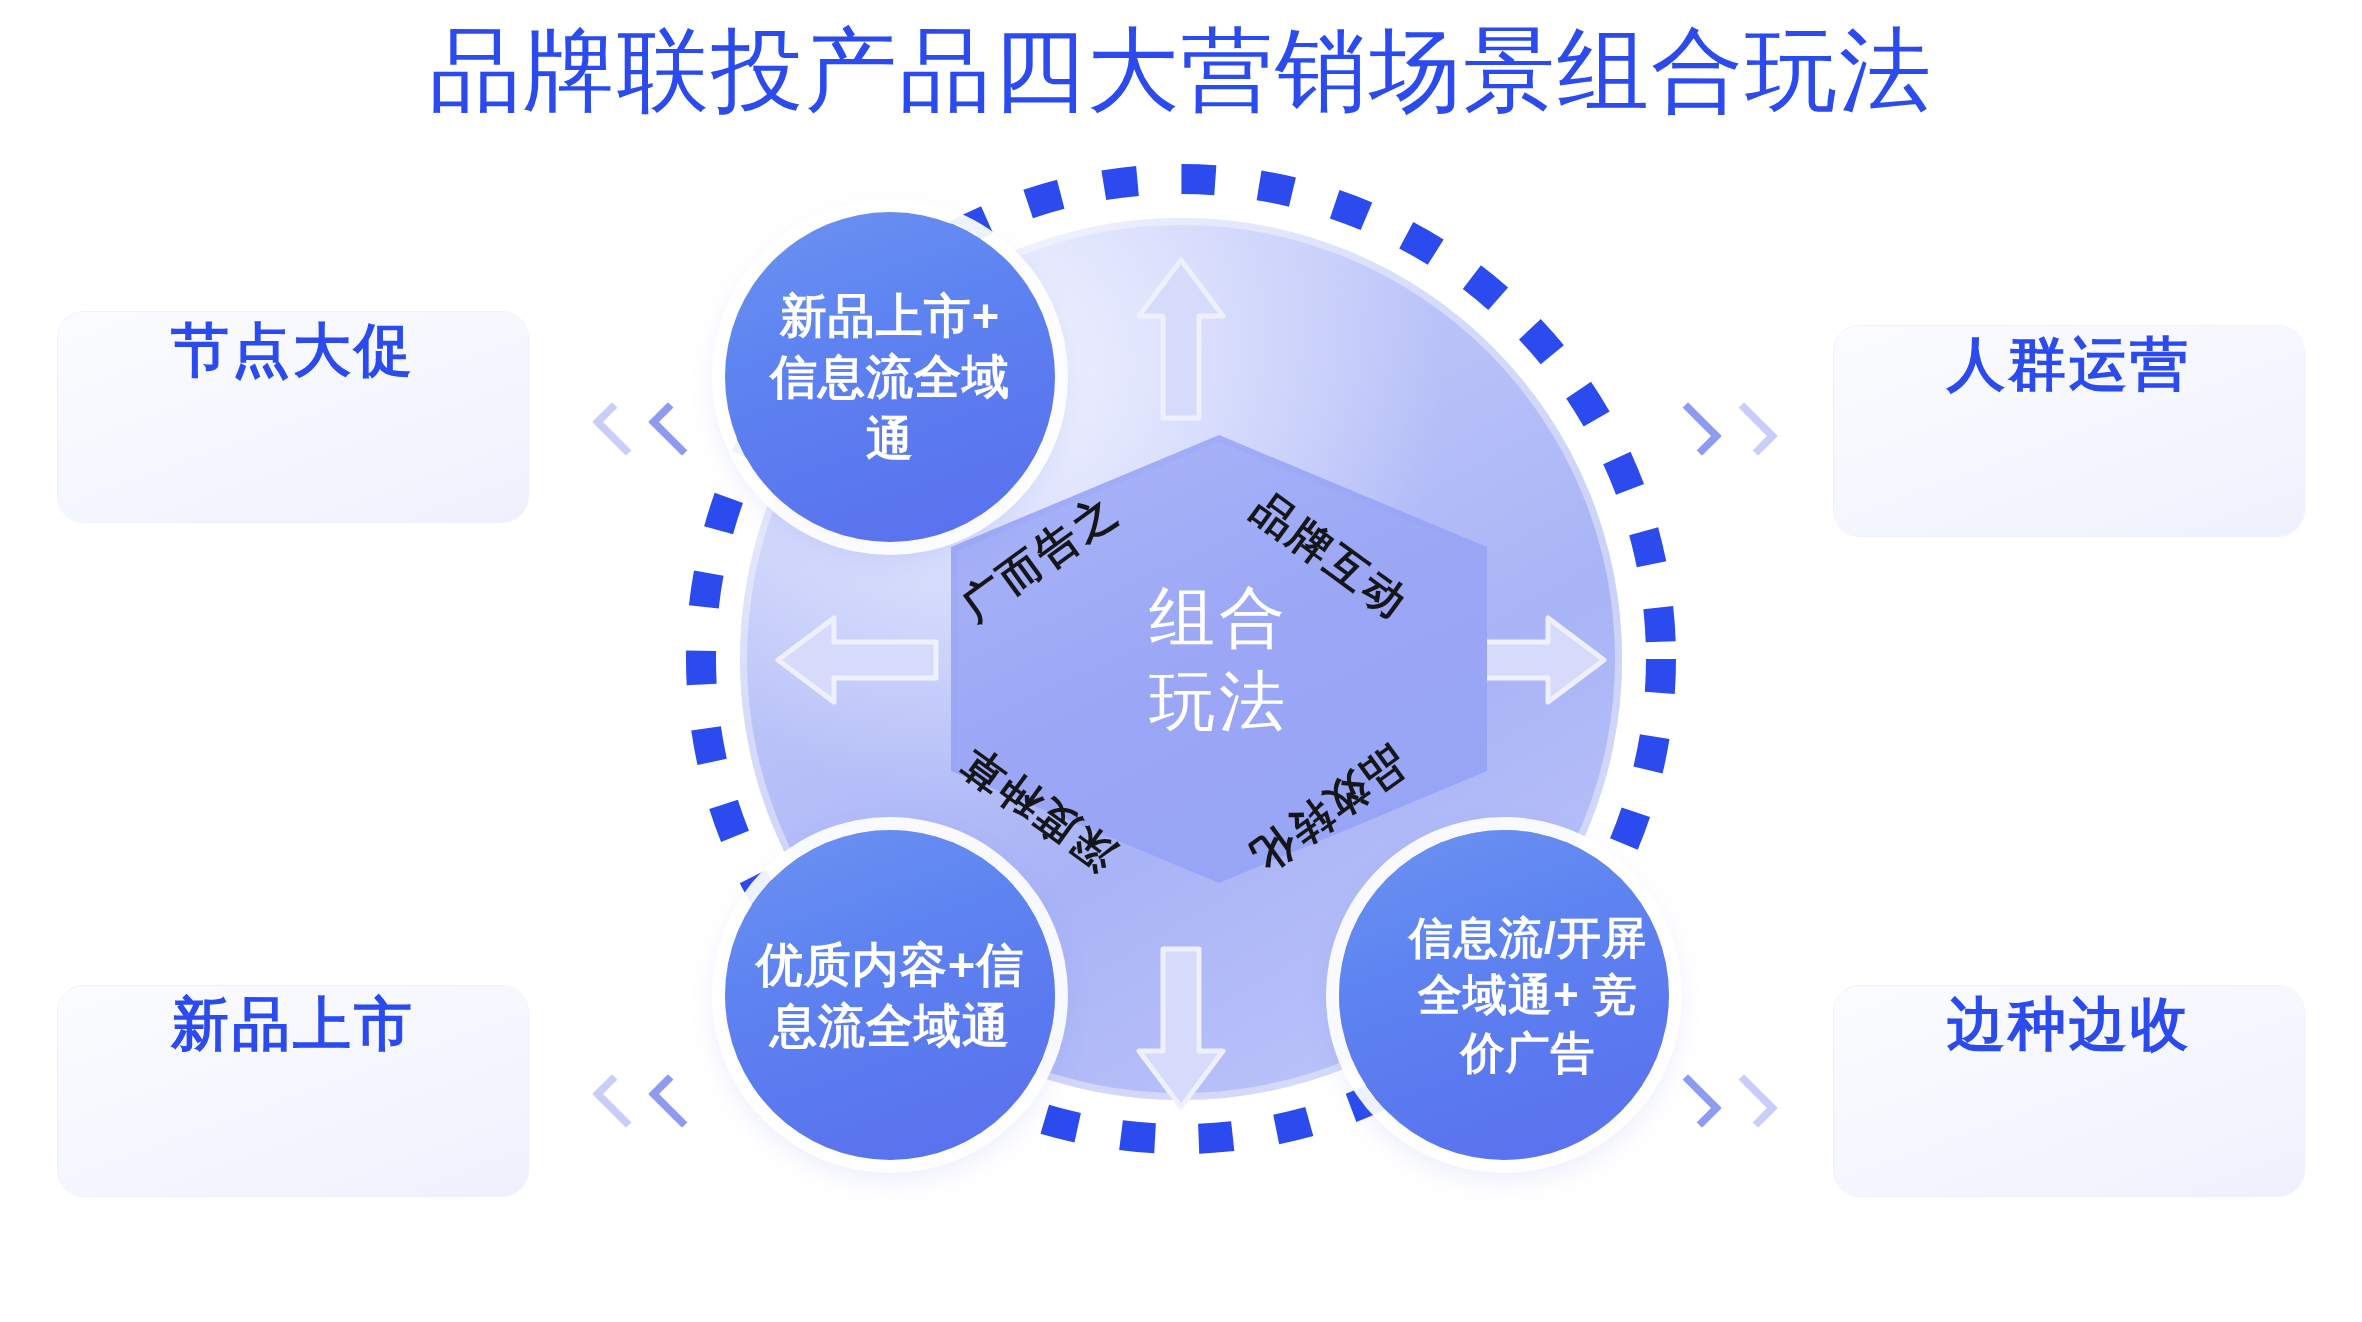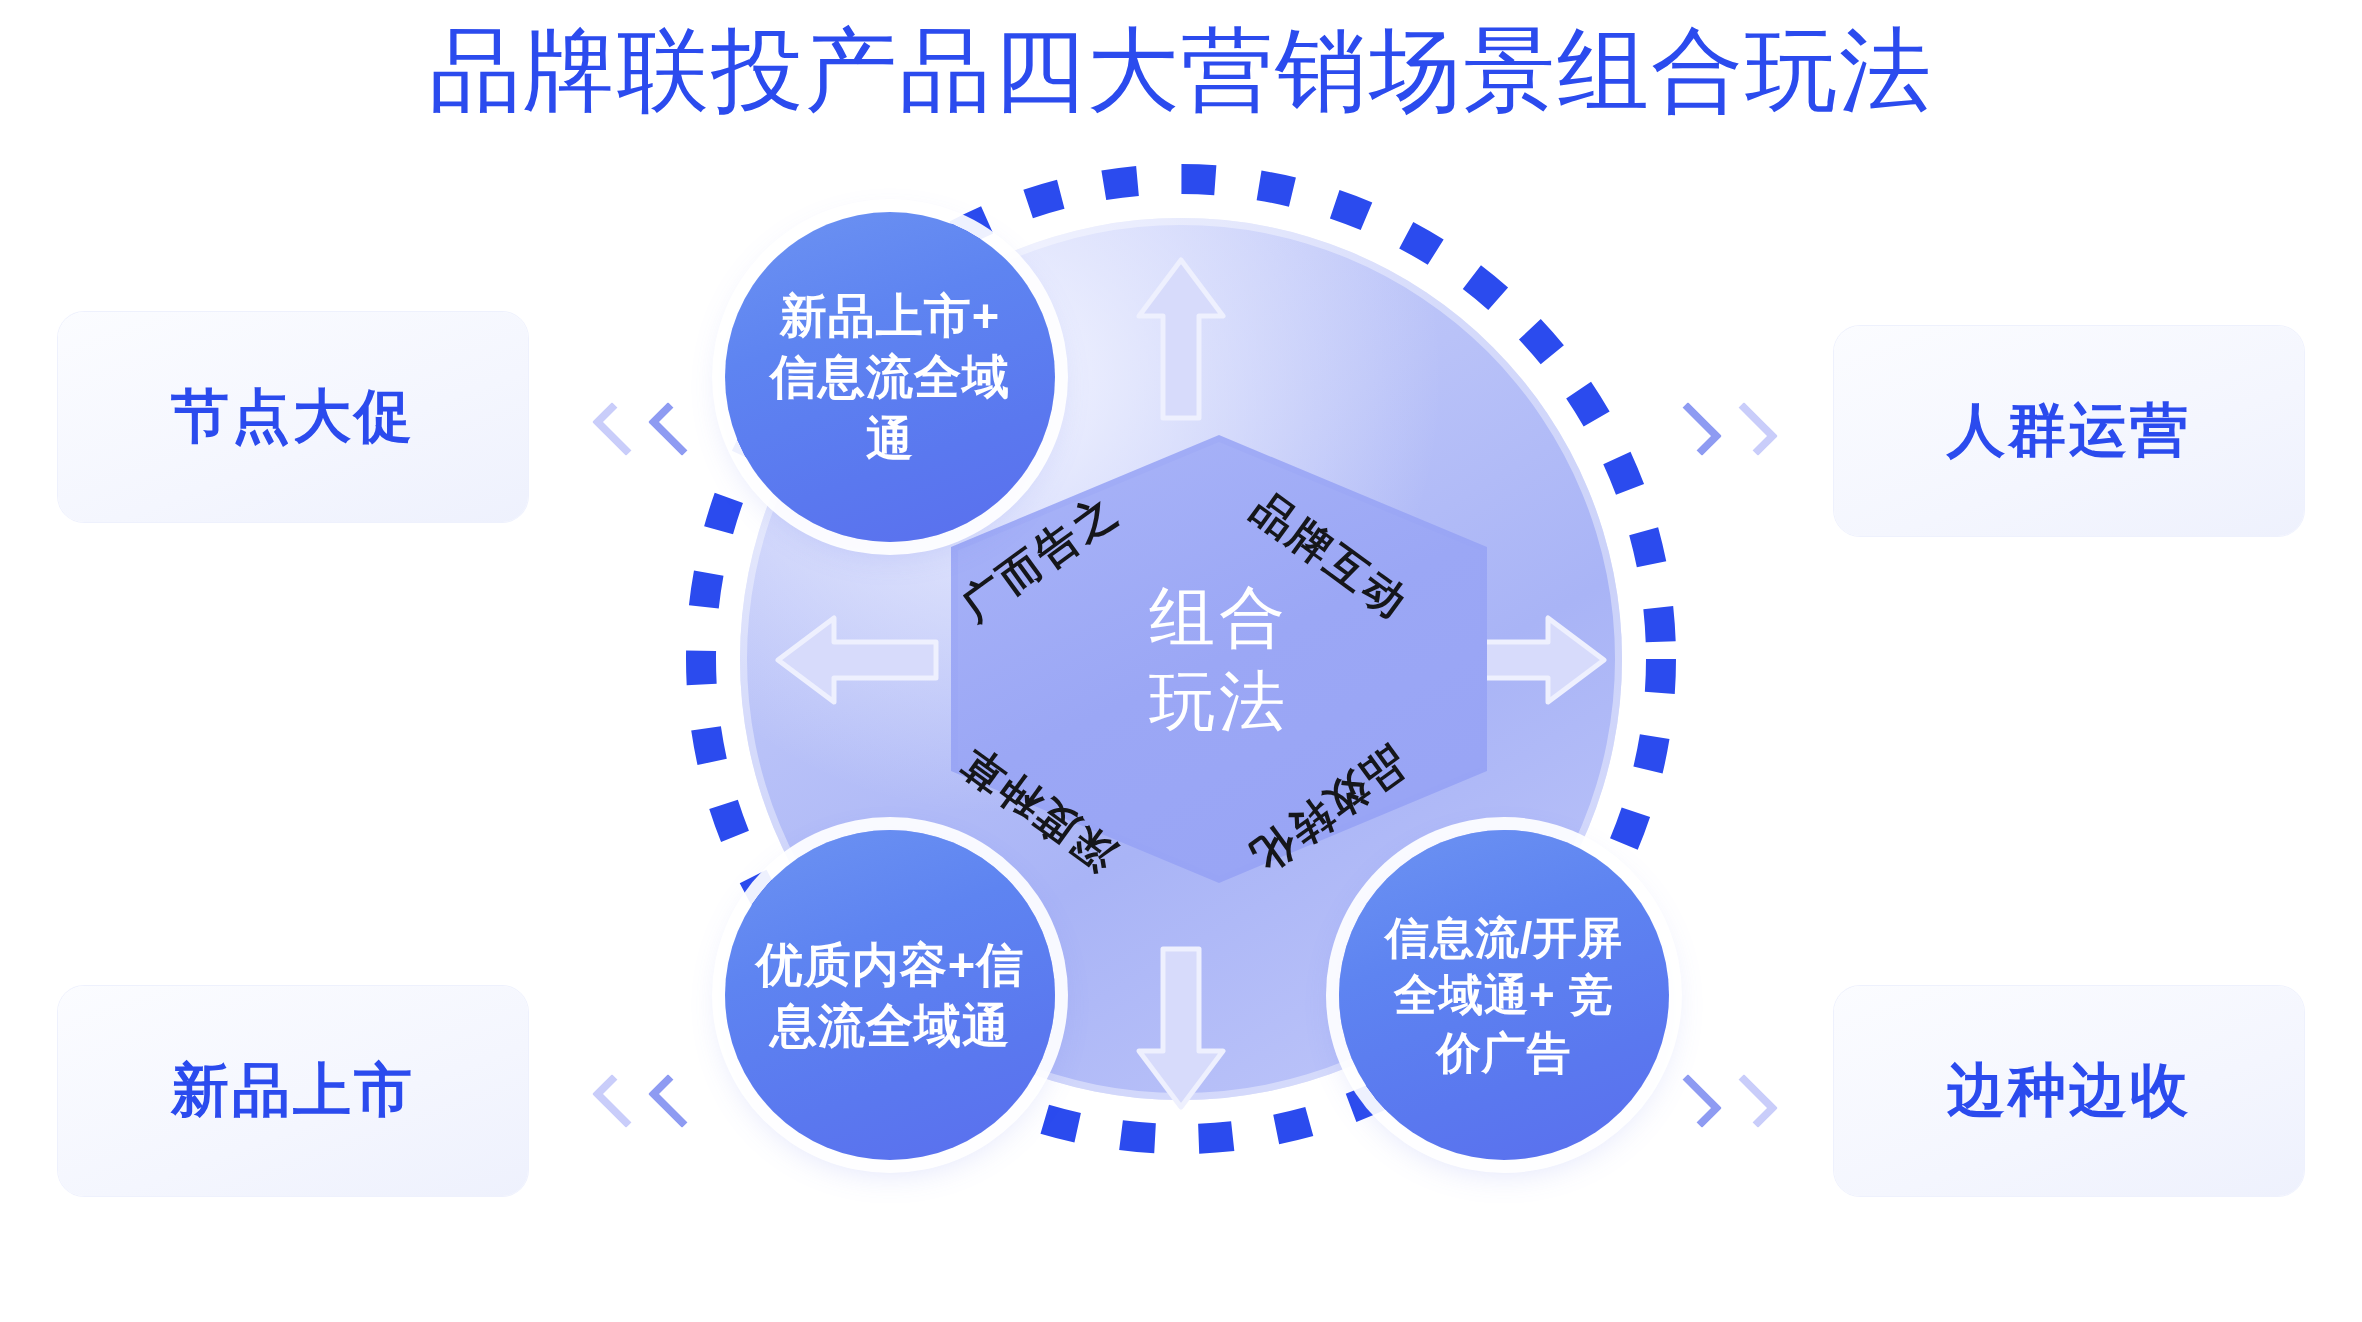--- a/index.html
+++ b/index.html
@@ -30,21 +30,21 @@
     top:150px; left:0;
     width:2362px; height:1172px;
   }
 
   
   .scenario-card {
     position:absolute;
     width:470px; height:210px;
     border-radius:26px;
     background:linear-gradient(160deg,#fbfcff 0%,#f4f6fe 60%,#eef1fd 100%);
-    display:flex; align-items:center; justify-content:center;
+    display:flex; justify-content:center;
     box-shadow:0 0 0 1px rgba(224,230,252,0.55);
   }
   .scenario-card .label {
     font-size:58px;
     font-weight:bold;
     color:#2B4BEE;
     letter-spacing:3px;
     white-space:nowrap;
   }
   #card-tl { left:58px;  top:162px; }
@@ -161,21 +161,21 @@
     font-weight:bold;
     font-size:47px;
     line-height:1.30;
     letter-spacing:1px;
     white-space:pre-line;
     padding:0 22px;
   }
   #node-tl { left:725px;  top:62px; }
   #node-tr { left:1339px; top:62px; }
   #node-bl { left:725px;  top:680px; }
-  #node-br { left:1339px; top:680px; }
+  #node-br { left:1339px; top:680px;justify-content:flex-end; }
   #node-br .node-text { font-size:44px; }
 </style>
 </head>
 <body>
 
 <h1 id="page-title">品牌联投产品四大营销场景组合玩法</h1>
 
 <div id="diagram-stage">
 
   <svg id="dashed-ring" viewBox="0 0 1000 1000" xmlns="http://www.w3.org/2000/svg">

